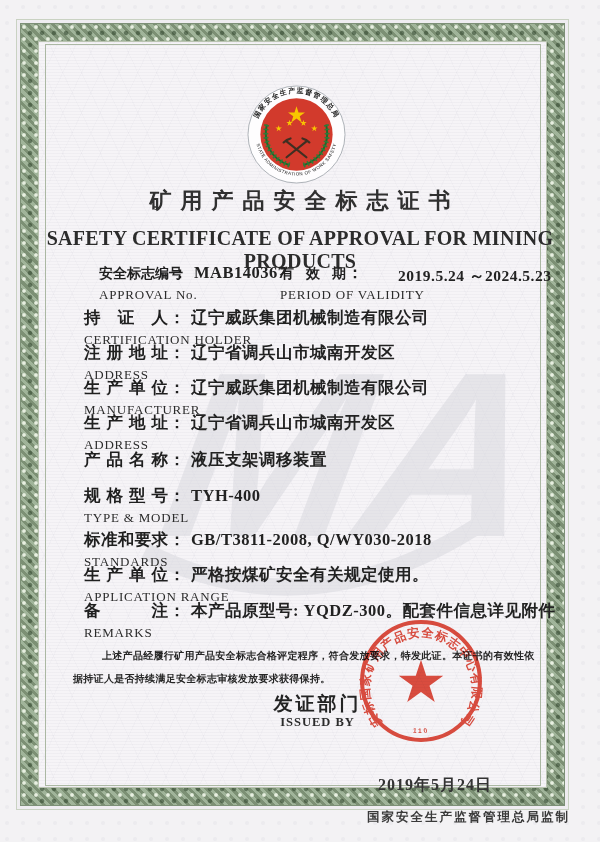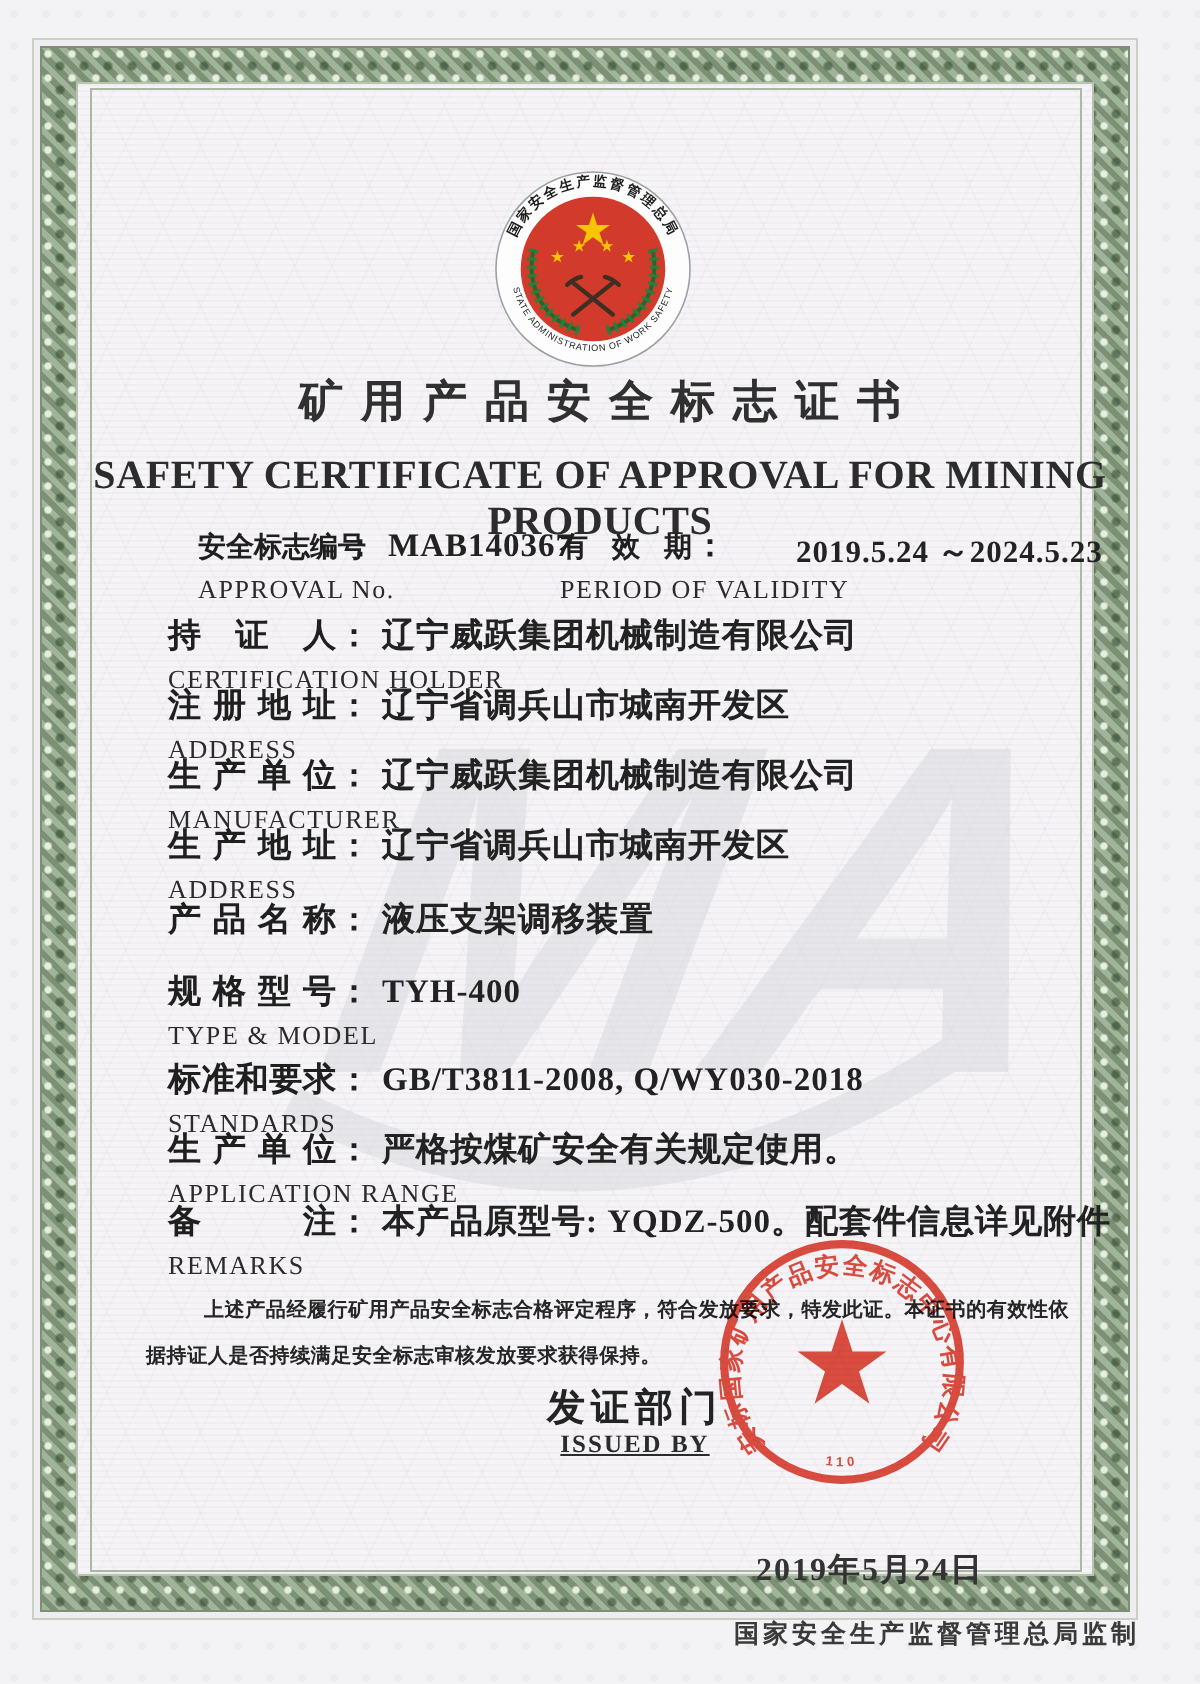--- a/index.html
+++ b/index.html
@@ -47,21 +47,21 @@
   .validity-value{position:absolute;left:382px;top:266px;
       font-family:"Liberation Serif","DejaVu Serif",serif;font-weight:700;
       font-size:15.5px;letter-spacing:.5px;color:#222;margin-left:16px;}
   .declaration{position:absolute;left:73px;top:645px;width:462px;
       font-size:10px;line-height:22.5px;text-indent:2.9em;letter-spacing:.3px;
       font-weight:600;color:#262626;}
   .issued-cn{position:absolute;left:255px;top:691px;width:125px;text-align:center;
       font-size:19px;font-weight:700;letter-spacing:3px;color:#232323;}
   .issued-en{position:absolute;left:255px;top:715px;width:125px;text-align:center;
       font-family:"Liberation Serif","DejaVu Serif",serif;font-size:12.5px;
-      font-weight:700;letter-spacing:1px;color:#2b2b2b;text-decoration:underline;}
+      font-weight:700;letter-spacing:1px;color:#2b2b2b;}
   .issue-date{position:absolute;left:378px;top:731px;
       font-family:"Liberation Serif","DejaVu Serif",serif;font-size:16px;
       font-weight:600;letter-spacing:1px;color:#333;margin-top:44px;}
   .stamp{position:absolute;left:357px;top:617px;width:128px;height:128px;
       opacity:.88;mix-blend-mode:multiply;}
   .watermark{position:absolute;left:110px;top:296px;width:400px;height:345px;opacity:.55;}
   .footer-note{position:absolute;right:30px;top:809px;font-size:12.5px;font-weight:700;
       letter-spacing:2px;color:#3a3a3a;}
 </style>
 </head>
@@ -152,21 +152,21 @@
   </div>
   <div class="frow" style="top:529px">
     <span class="cn">标准和要求</span><span class="colon">：</span><span class="val">GB/T3811-2008, Q/WY030-2018</span>
     <div class="en">STANDARDS</div>
   </div>
   <div class="frow" style="top:564px">
     <span class="cn">生产单位</span><span class="colon">：</span><span class="val">严格按煤矿安全有关规定使用。</span>
     <div class="en">APPLICATION RANGE</div>
   </div>
   <div class="frow" style="top:600px">
-    <span class="cn">备注</span><span class="colon">：</span><span class="val">本产品原型号: YQDZ-500。配套件信息详见附件</span>
+    <span class="cn">备注</span><span class="colon">：</span><span class="val">本产品原型号: YQDZ-300。配套件信息详见附件</span>
     <div class="en">REMARKS</div>
   </div>
 
   <div class="declaration">上述产品经履行矿用产品安全标志合格评定程序，符合发放要求，特发此证。本证书的有效性依据持证人是否持续满足安全标志审核发放要求获得保持。</div>
 
   <div class="issued-cn">发证部门</div>
   <div class="issued-en">ISSUED BY</div>
   <div class="issue-date">2019年5月24日</div>
 
   <svg class="stamp" viewBox="-63 -63 126 126">

